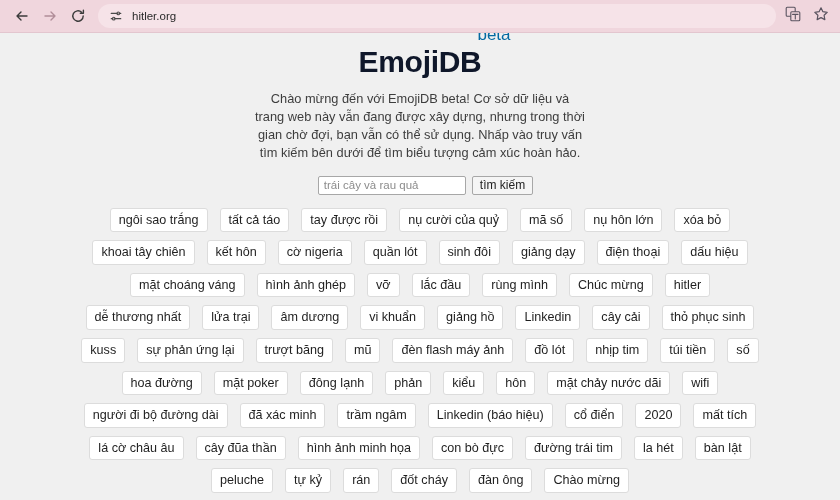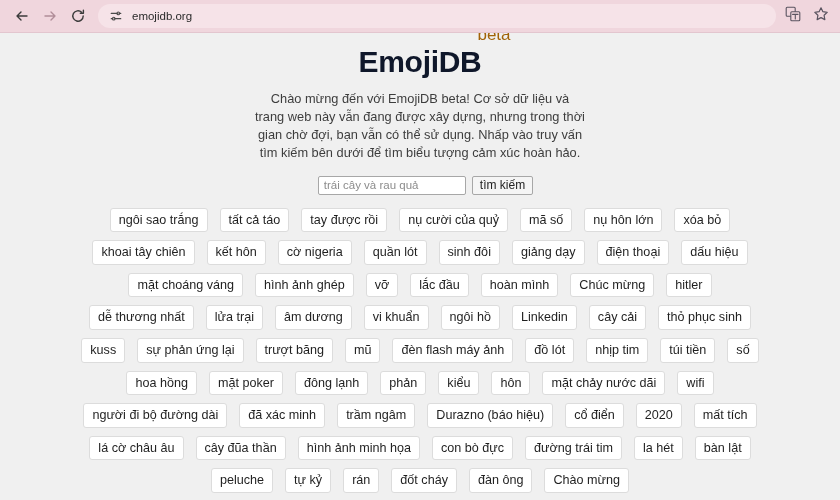--- a/index.html
+++ b/index.html
@@ -38,21 +38,21 @@
 
   .page{
     width:840px;height:467px;background:#f0f0f0;overflow:hidden;
     box-sizing:border-box;position:relative;
   }
   .hero{text-align:center;padding-top:12px;}
   .title-wrap{
     display:inline-block;position:relative;
   }
   .beta{
-    font-size:17px;color:#a16207;font-weight:400;
+    font-size:17px;color:#0369a1;font-weight:400;
     position:absolute;left:100%;top:-20px;white-space:nowrap;
     transform:translateX(-4px);
   }
   .site-title{
     font-size:30px;font-weight:bold;color:#0f172a;letter-spacing:-0.3px;
     line-height:1.1;margin:0;
   }
   .intro{
     width:330px;margin:12px auto 0;font-size:12.8px;line-height:1.42;
     color:#3d3d3d;text-align:center;
@@ -112,21 +112,21 @@
   </div>
 
   <div class="omnibox">
     <span class="site-icon">
       <svg width="14" height="14" viewBox="0 0 16 16" fill="none" stroke="currentColor" stroke-width="1.2" stroke-linecap="round">
           <path d="M2.5 5h7M11.5 5h2M2.5 11h2M6.5 11h7"></path>
           <circle cx="10.6" cy="5" r="1.5"></circle>
           <circle cx="5.4" cy="11" r="1.5"></circle>
         </svg>
     </span>
-    <span class="url">emojidb.org</span>
+    <span class="url">hitler.org</span>
   </div>
 
   <div class="chrome-actions">
     <div class="act">
       <span>
         <svg width="16" height="16" viewBox="0 0 16 16" fill="none" stroke="currentColor" stroke-width="1.1" stroke-linecap="round" stroke-linejoin="round">
             <rect x="1.2" y="1.2" width="9" height="9" rx="1"></rect>
             <rect x="5.8" y="5.8" width="9" height="9" rx="1" fill="#f0d6dd"></rect>
             <path d="M7.6 8.4h5.4M10.3 8.4v4.6"></path>
           </svg>
@@ -169,52 +169,52 @@
       <a class="tag">cờ nigeria</a>
       <a class="tag">quần lót</a>
       <a class="tag">sinh đôi</a>
       <a class="tag">giảng dạy</a>
       <a class="tag">điện thoại</a>
       <a class="tag">dấu hiệu</a>
       <a class="tag">mặt choáng váng</a>
       <a class="tag">hình ảnh ghép</a>
       <a class="tag">vỡ</a>
       <a class="tag">lắc đầu</a>
-      <a class="tag">hoàn mình</a>
+      <a class="tag">rùng mình</a>
       <a class="tag">Chúc mừng</a>
       <a class="tag">hitler</a>
       <a class="tag">dễ thương nhất</a>
       <a class="tag">lửa trại</a>
       <a class="tag">âm dương</a>
       <a class="tag">vi khuẩn</a>
-      <a class="tag">ngôi hồ</a>
+      <a class="tag">giảng hồ</a>
       <a class="tag">Linkedin</a>
       <a class="tag">cây cải</a>
       <a class="tag">thỏ phục sinh</a>
       <a class="tag">kuss</a>
       <a class="tag">sự phản ứng lại</a>
       <a class="tag">trượt băng</a>
       <a class="tag">mũ</a>
       <a class="tag">đèn flash máy ảnh</a>
       <a class="tag">đồ lót</a>
       <a class="tag">nhịp tim</a>
       <a class="tag">túi tiền</a>
       <a class="tag">số</a>
-      <a class="tag">hoa hồng</a>
+      <a class="tag">hoa đường</a>
       <a class="tag">mặt poker</a>
       <a class="tag">đông lạnh</a>
       <a class="tag">phản</a>
       <a class="tag">kiểu</a>
       <a class="tag">hôn</a>
       <a class="tag">mặt chảy nước dãi</a>
       <a class="tag">wifi</a>
       <a class="tag">người đi bộ đường dài</a>
       <a class="tag">đã xác minh</a>
       <a class="tag">trầm ngâm</a>
-      <a class="tag">Durazno (báo hiệu)</a>
+      <a class="tag">Linkedin (báo hiệu)</a>
       <a class="tag">cổ điển</a>
       <a class="tag">2020</a>
       <a class="tag">mất tích</a>
       <a class="tag">lá cờ châu âu</a>
       <a class="tag">cây đũa thần</a>
       <a class="tag">hình ảnh minh họa</a>
       <a class="tag">con bò đực</a>
       <a class="tag">đường trái tim</a>
       <a class="tag">la hét</a>
       <a class="tag">bàn lật</a>

